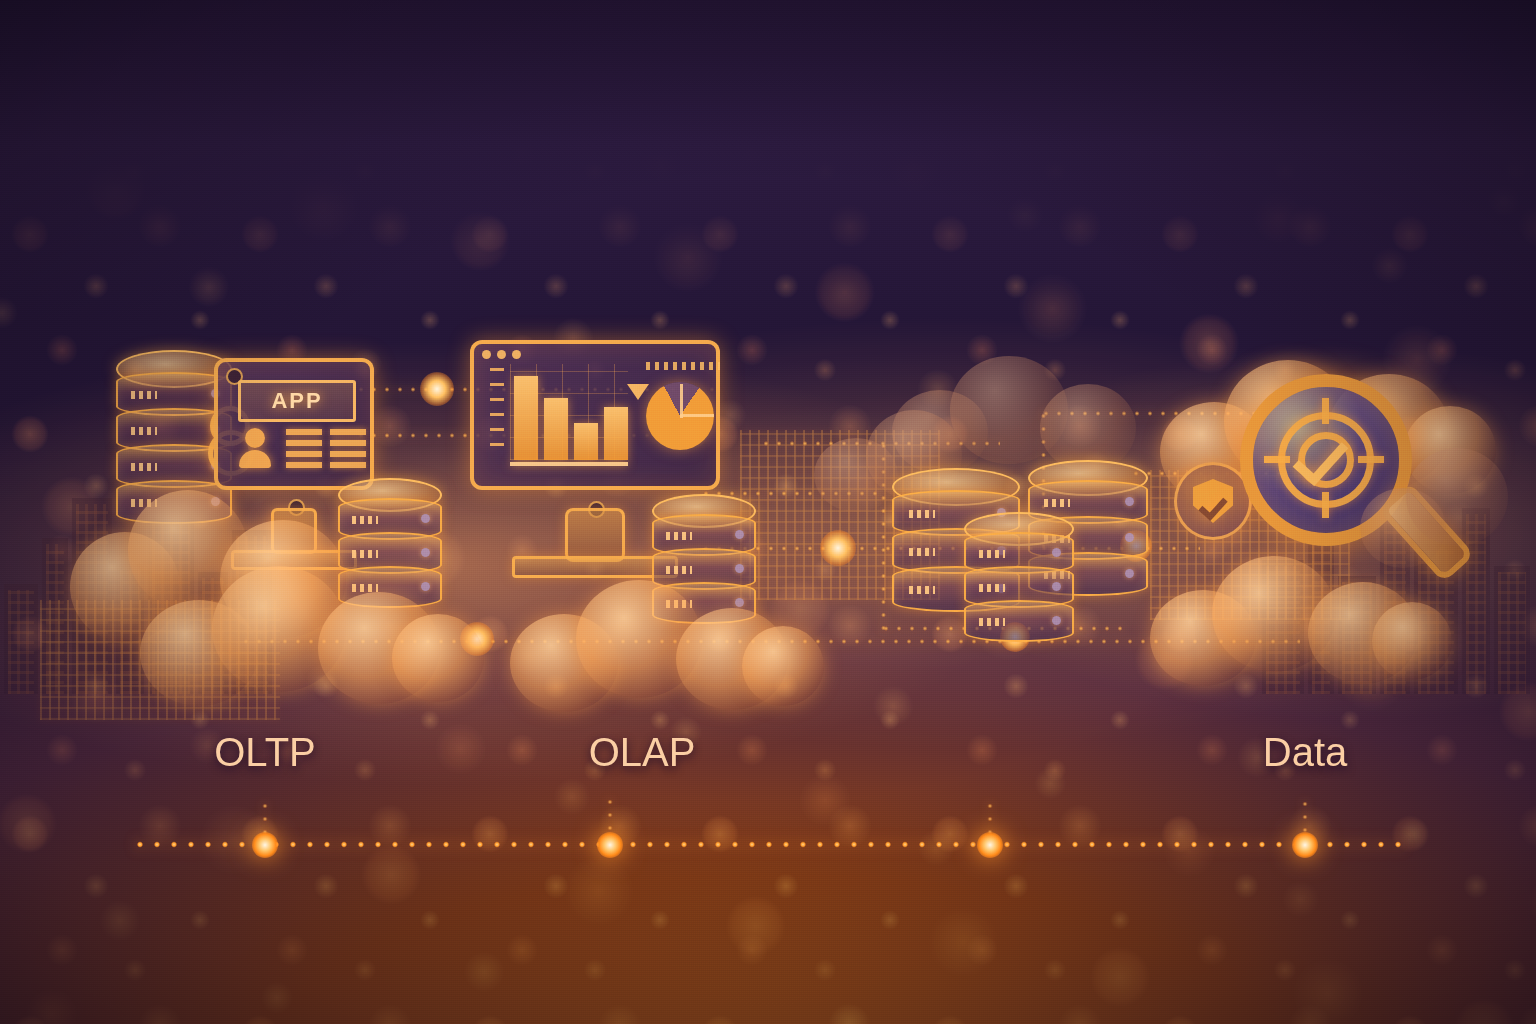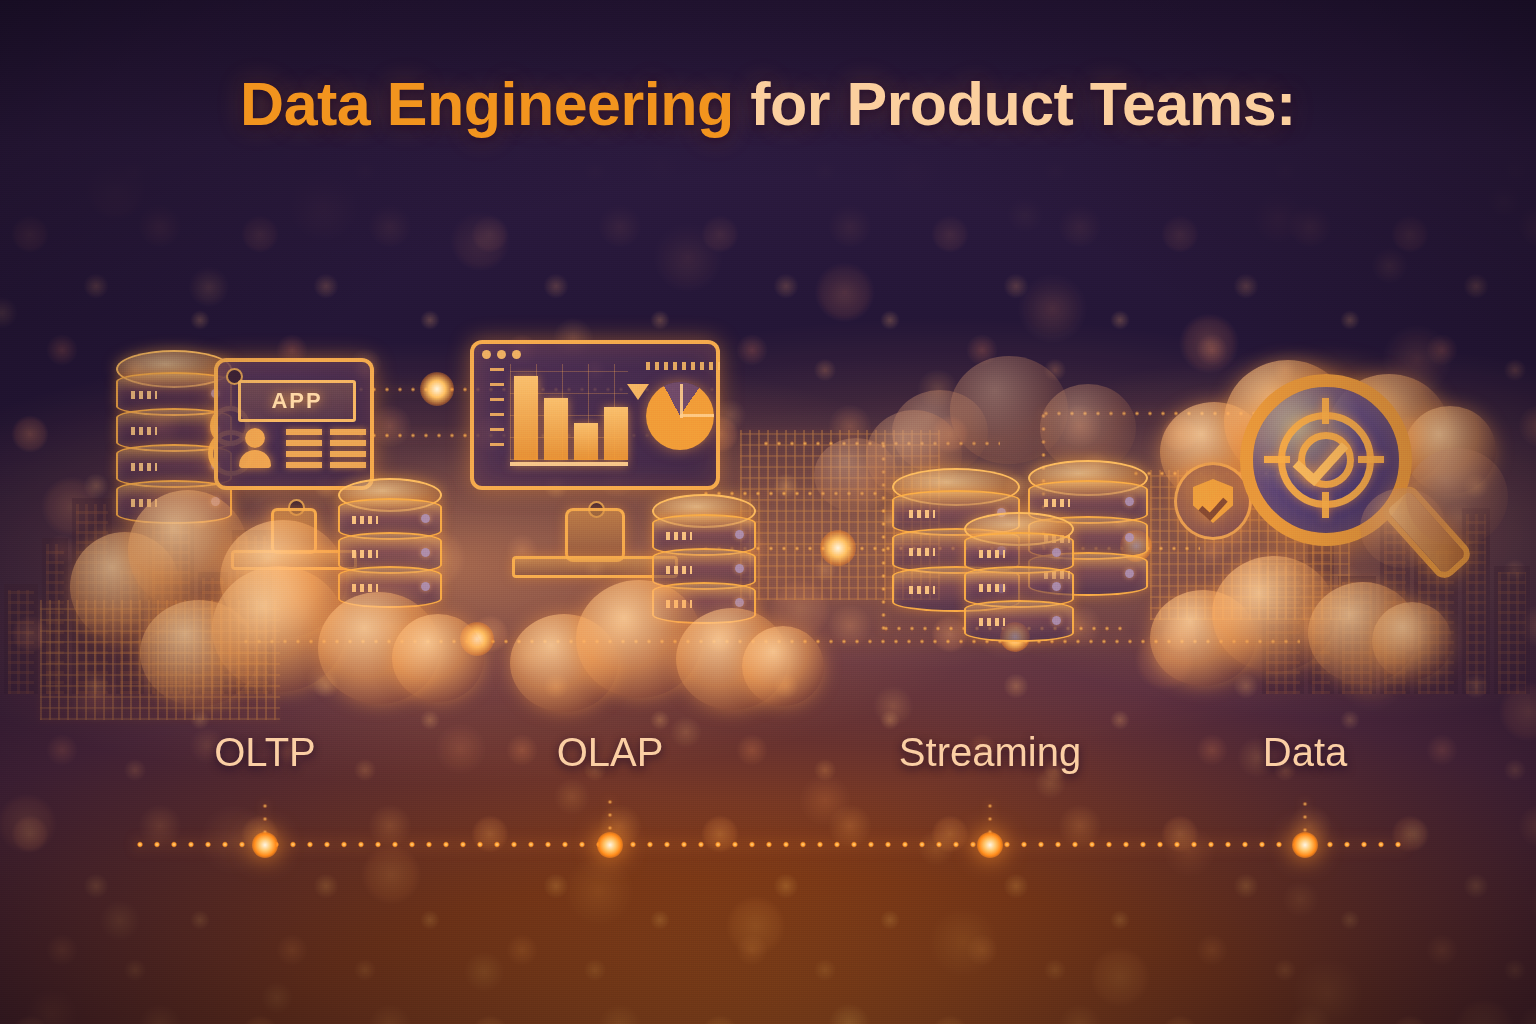--- a/index.html
+++ b/index.html
@@ -647,31 +647,24 @@
       <div class="puff" style="left:0px;   top:44px; width:106px; height:96px;"></div>
       <div class="puff" style="left:62px;  top:10px; width:124px; height:116px;"></div>
       <div class="puff" style="left:158px; top:36px; width:110px; height:102px;"></div>
       <div class="puff" style="left:222px; top:56px; width:80px;  height:78px;"></div>
     </div>
   </div>
 
   <div class="vignette"></div>
   <div class="grain"></div>
 
-  <div class="title-wrap">
-    <div class="title">
-      <span class="t-orange">Data Engineering</span>
-      <span class="t-cream">for Product Teams:</span>
-    </div>
-  </div>
 
   <div class="labels-row" style="top:730px; height:54px;">
     <div class="tl-label" style="left:265px;">OLTP</div>
-    <div class="tl-label" style="left:610px;">OLAP</div>
-    <div class="tl-label" style="left:990px;">Streaming</div>
+    <div class="tl-label" style="left:642px;">OLAP</div>
     <div class="tl-label" style="left:1305px;">Data</div>
   </div>
 
   <div class="timeline-line" style="left:132px; top:840px; width:1280px;"></div>
 
   <div class="tl-riser" style="left:265px;  top:800px; height:44px;"></div>
   <div class="tl-riser" style="left:610px;  top:796px; height:48px;"></div>
   <div class="tl-riser" style="left:990px;  top:800px; height:44px;"></div>
   <div class="tl-riser" style="left:1305px; top:798px; height:46px;"></div>
 

